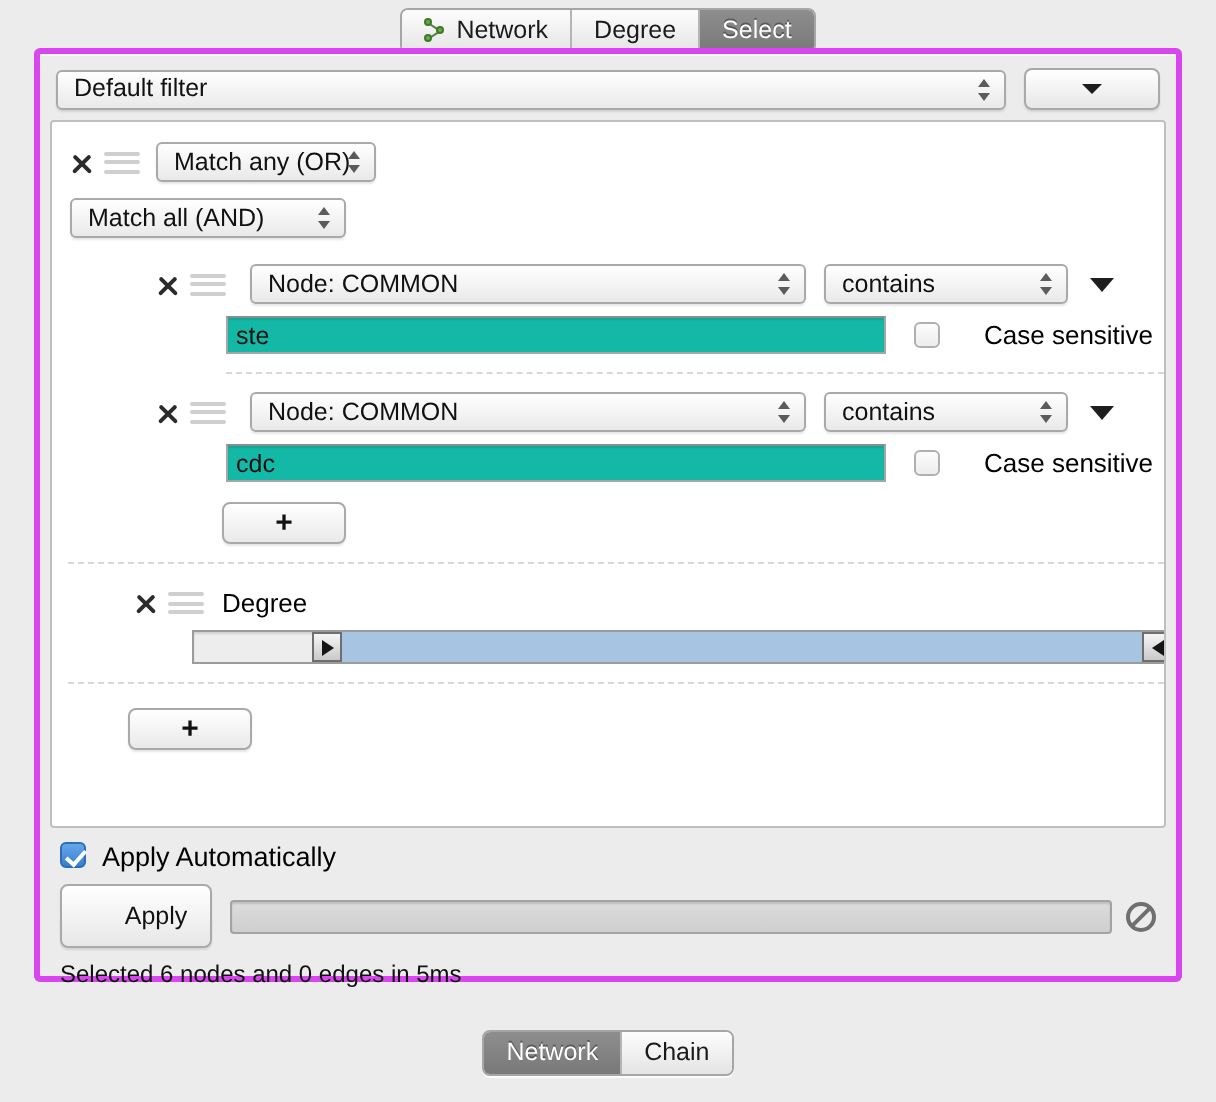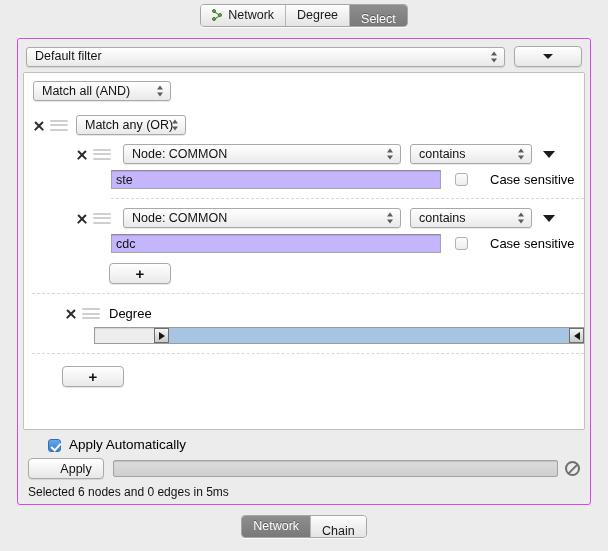--- a/index.html
+++ b/index.html
@@ -39,21 +39,21 @@
     align-items: center;
     justify-content: center;
     gap: 5px;
     padding: 0 11px;
     font-size: 12.5px;
     color: #1a1a1a;
     border-right: 1px solid #b5b5b5;
     background: linear-gradient(#fdfdfd, #e4e4e4);
     line-height: 1;
   }
-  .segmented .seg:last-child { border-right: none; align-items: flex-end; }
+  .segmented .seg:last-child { border-right: none; }
   .segmented .seg.active {
     background: linear-gradient(#8e8e8e, #797979);
     color: #ffffff;
     text-shadow: 0 -1px 0 rgba(0,0,0,0.35);
   }
   .net-icon { display: inline-block; width: 11px; height: 13px; position: relative; }
   .net-icon i {
     position: absolute; width: 4px; height: 4px; border-radius: 50%;
     background: #6aa84f; border: 1px solid #3c7a28; box-sizing: border-box;
   }
@@ -62,25 +62,25 @@
   .net-icon i.n3 { left: 0px; top: 8px; }
   .net-icon b {
     position: absolute; background: #4f7f3a; height: 1px; width: 7px; transform-origin: left center;
   }
   .net-icon b.e1 { left: 2px; top: 2px; transform: rotate(33deg); }
   .net-icon b.e2 { left: 2px; top: 10px; transform: rotate(-33deg); }
 
   
   .outer-panel {
     position: absolute;
-    left: 17px; top: 38px;
+    left: 17px; top: 24px;
     width: 574px; height: 467px;
     box-sizing: border-box;
     background: #ececec;
-    border: 1px solid #d946ef;
+    border: 3px solid #d946ef;
     border-radius: 3px;
     box-shadow: inset 0 1px 0 #fbfbfb;
   }
 
   .filter-header {
     display: flex;
     align-items: center;
     padding: 7px 8px 6px 8px;
     gap: 9px;
   }
@@ -168,21 +168,21 @@
   .combo-attr { width: 278px; margin-left: 12px; }
   .combo-op { width: 122px; margin-left: 9px; }
   .caret-down {
     width: 0; height: 0; margin-left: 11px;
     border-left: 6px solid transparent; border-right: 6px solid transparent;
     border-top: 7px solid #1d1d1d;
   }
   .txt-input {
     width: 330px; height: 19px; box-sizing: border-box;
     border: 1px solid #a6a6a6; border-top-color: #8c8c8c;
-    background: #c4b5fd;
+    background: #14b8a6;
     padding: 0 4px;
     font-size: 12.5px; font-family: "Liberation Sans", sans-serif;
     color: #111;
     display: flex; align-items: center;
     box-shadow: inset 0 1px 1px rgba(0,0,0,0.10);
   }
   .cb {
     width: 13px; height: 13px; box-sizing: border-box;
     border: 1px solid #b0b0b0; border-radius: 3px;
     background: linear-gradient(#fcfcfc, #ededed);
@@ -250,25 +250,25 @@
   }
   .slider .thumb.left .tri { border-left: 6px solid #151515; }
   .slider .thumb.right .tri { border-right: 6px solid #151515; }
 
   
   .footer {
     position: absolute; left: 0; right: 0; bottom: 0; height: 74px;
     padding: 7px 0 0 10px;
     box-sizing: border-box;
   }
-  .auto-row { display: flex; align-items: flex-end; margin-left: 20px; }
+  .auto-row { display: flex; align-items: flex-start; }
   .auto-label { margin-left: 8px; font-size: 13.5px; }
   .apply-row { display: flex; align-items: center; margin-top: 6px; }
   .apply-btn {
-    width: 76px; height: 21px; box-sizing: border-box;
+    width: 76px; height: 32px; box-sizing: border-box;
     border: 1px solid #a9a9a9; border-radius: 4px;
     background: linear-gradient(#ffffff, #e7e7e7);
     box-shadow: 0 1px 1px rgba(0,0,0,0.10);
     display: flex; align-items: center; justify-content: center;
     font-size: 12.5px; color: #111; padding-left: 20px;
   }
   .progress {
     flex: 1 1 auto; height: 17px; margin-left: 9px; margin-right: 7px;
     border: 1px solid #a3a3a3; border-radius: 2px;
     background: linear-gradient(#dcdcdc, #cfcfcf);
@@ -324,36 +324,36 @@
       <span>Default filter</span>
       <span class="arrows"></span>
     </div>
     <div class="menu-btn">
       <span class="caret"></span>
     </div>
   </div>
 
   <div class="filter-body">
 
+    <div class="row group-row">
+      <span class="xbtn"></span>
+      <span class="grip">
+          <span></span>
+          <span></span>
+          <span></span>
+        </span>
+      <div class="combo combo-matchany">
+        <span>Match any (OR)</span>
+        <span class="arrows"></span>
+      </div>
+    </div>
+
     <div class="row matchall-row">
       <div class="combo combo-matchall">
         <span>Match all (AND)</span>
-        <span class="arrows"></span>
-      </div>
-    </div>
-
-    <div class="row group-row">
-      <span class="xbtn"></span>
-      <span class="grip">
-          <span></span>
-          <span></span>
-          <span></span>
-        </span>
-      <div class="combo combo-matchany">
-        <span>Match any (OR)</span>
         <span class="arrows"></span>
       </div>
     </div>
 
     <div class="cond">
       <div class="line1">
         <span class="xbtn"></span>
         <span class="grip">
             <span></span>
             <span></span>

